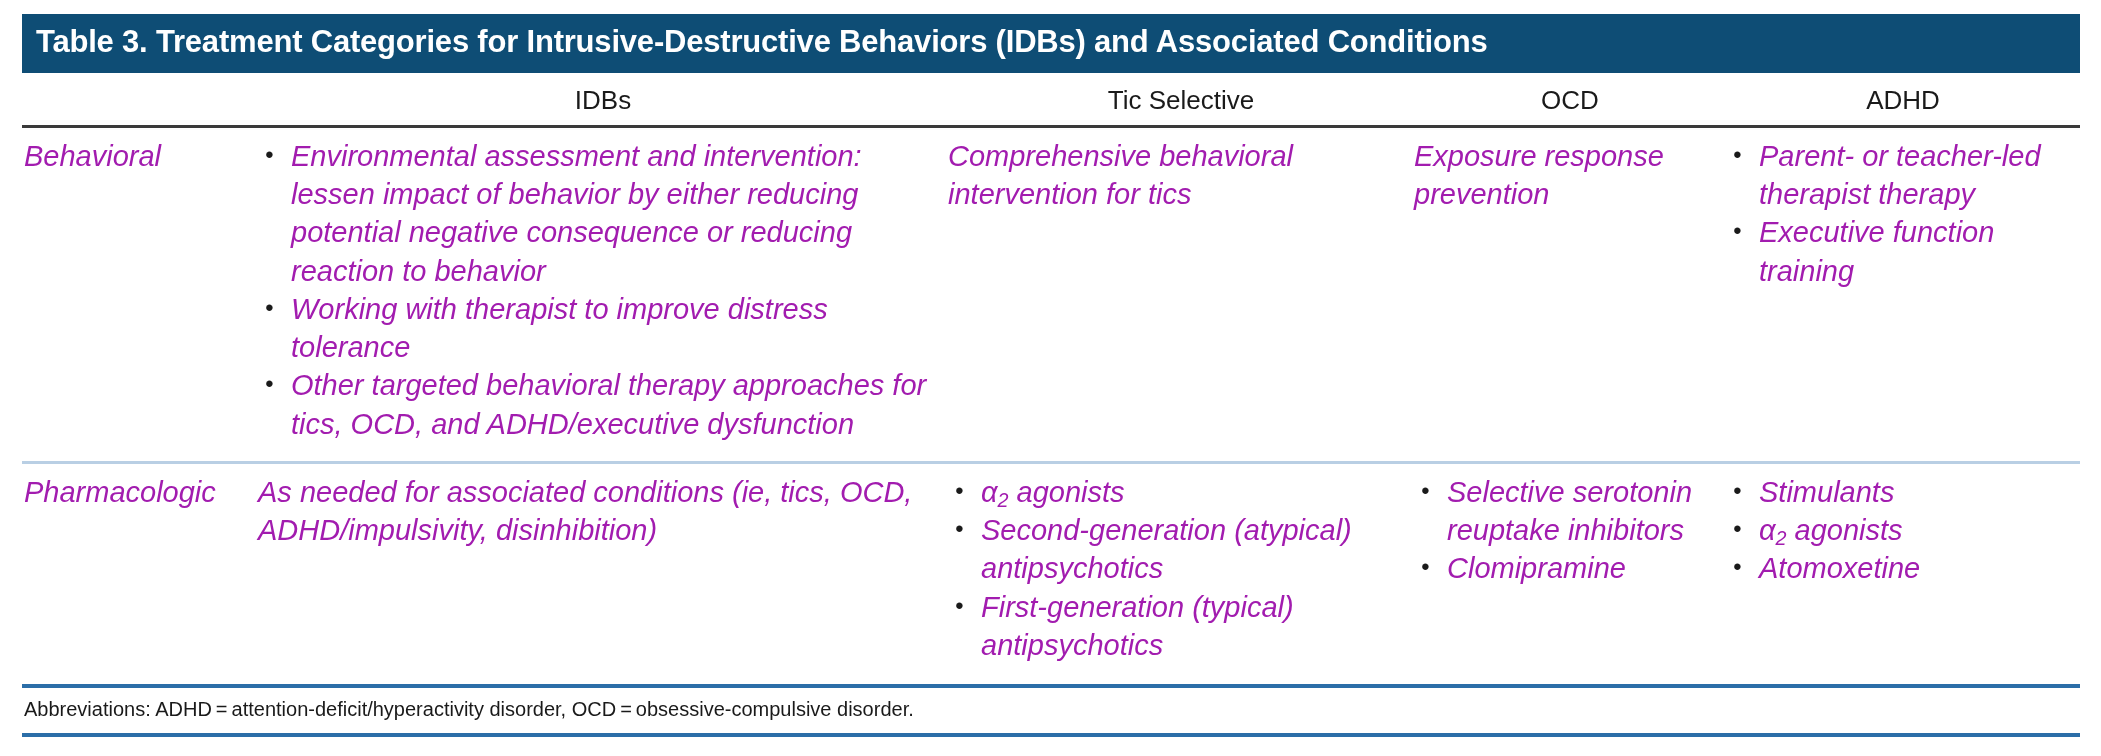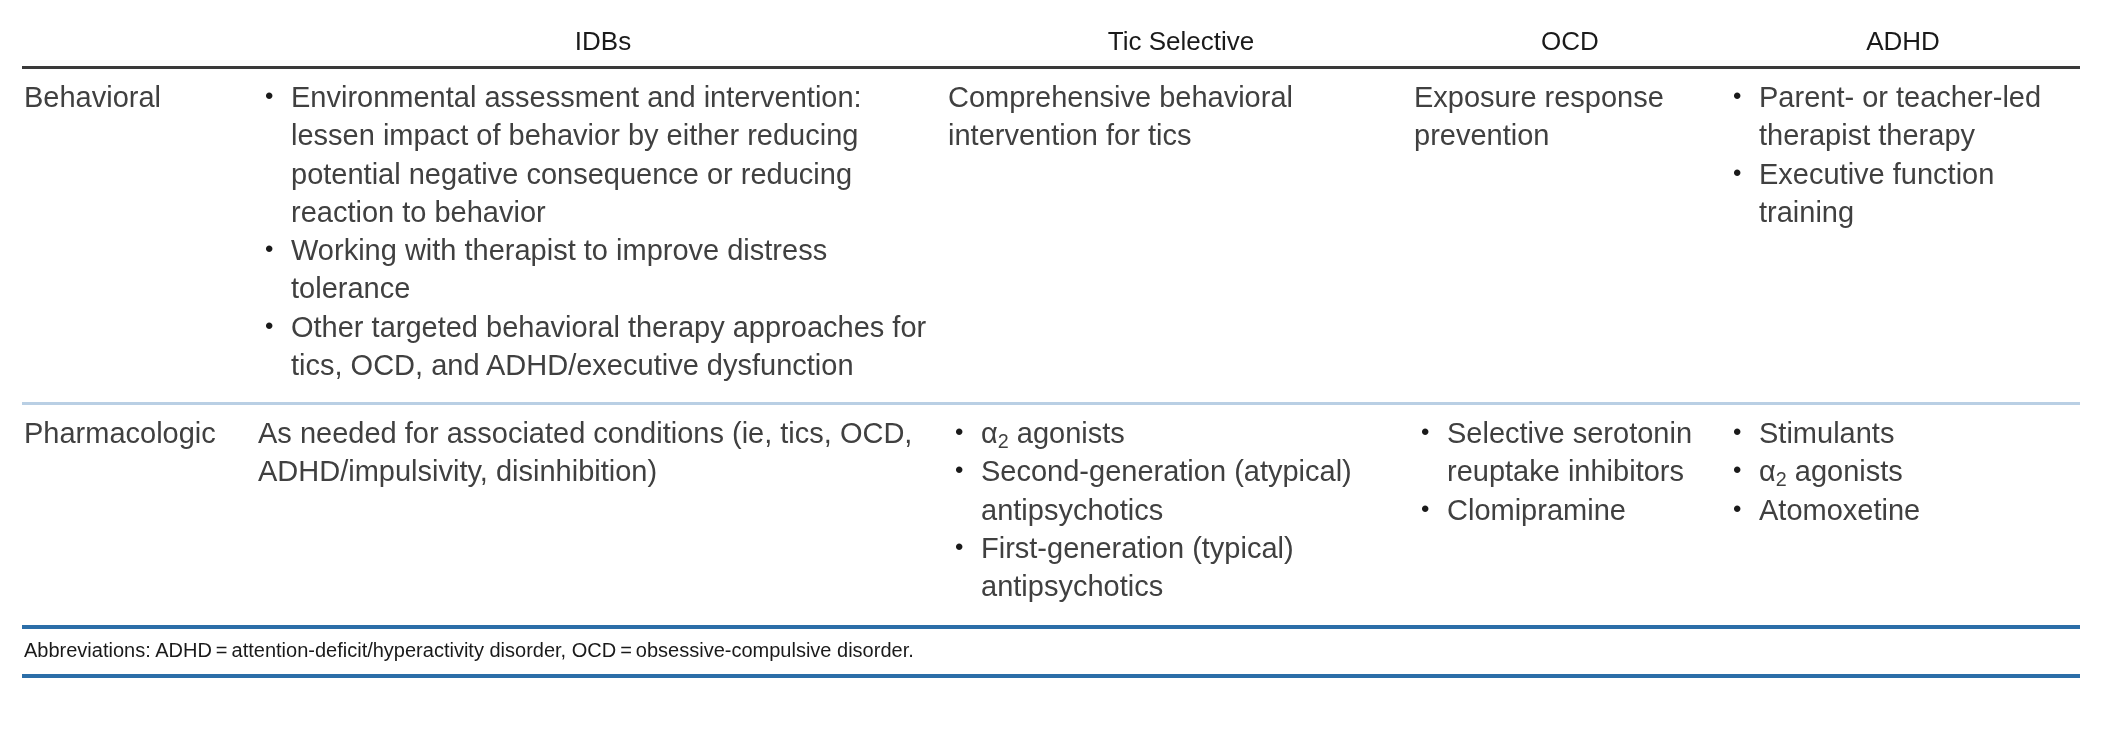--- a/index.html
+++ b/index.html
@@ -59,21 +59,22 @@
     vertical-align: bottom;
     color: #1a1a1a;
   }
   thead th.blank { border-bottom: 3px solid #3a3a3a; }
 
   tbody td {
     vertical-align: top;
     font-size: 29px;
     line-height: 1.32;
     padding: 9px 14px 18px 0;
-    color: #404040;
+    color: #a21caf;
+    font-style: italic;
   }
   tbody tr.row-sep > td {
     border-top: 3px solid #b9cfe4;
   }
   tbody td.cat {
     padding-left: 2px;
     padding-right: 8px;
     white-space: nowrap;
   }
   tbody td.plain p {
@@ -118,20 +119,21 @@
     height: 0;
     border-top: 4px solid #2b6ea8;
   }
 </style>
 </head>
 <body>
 
 <div id="page">
   <div class="table-wrap">
 
+    <div class="title-bar">Table 3. Treatment Categories for Intrusive-Destructive Behaviors (IDBs) and Associated Conditions</div>
 
     <table class="tbl">
       <colgroup>
         <col class="c-cat">
           <col class="c-idb">
           <col class="c-tic">
           <col class="c-ocd">
           <col class="c-adhd">
       </colgroup>
       <thead>

